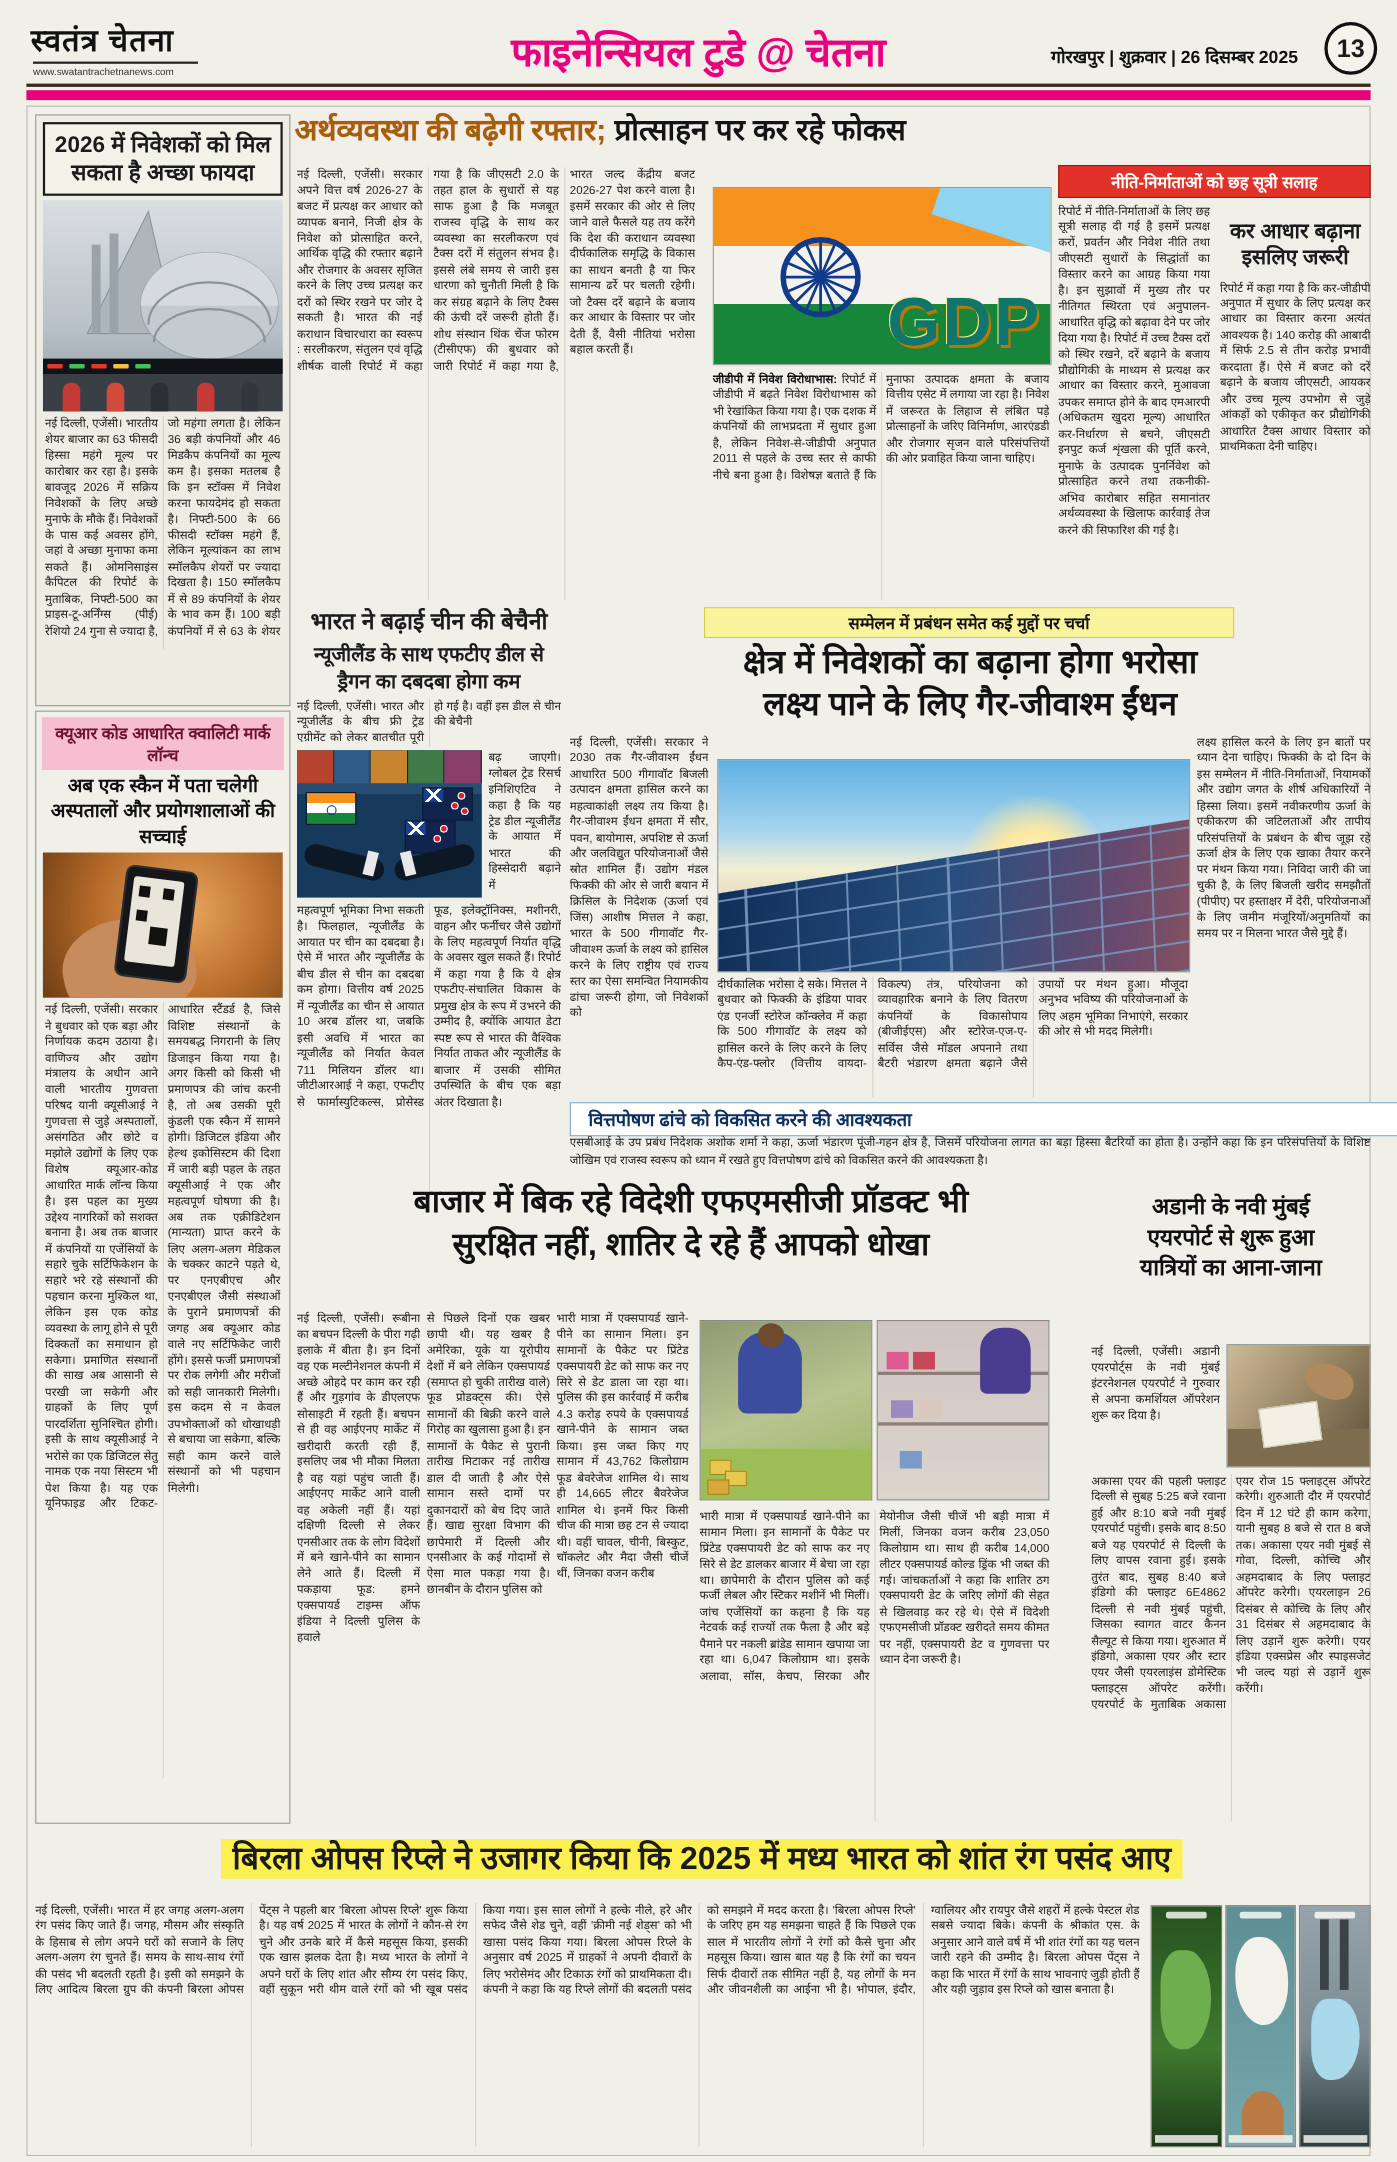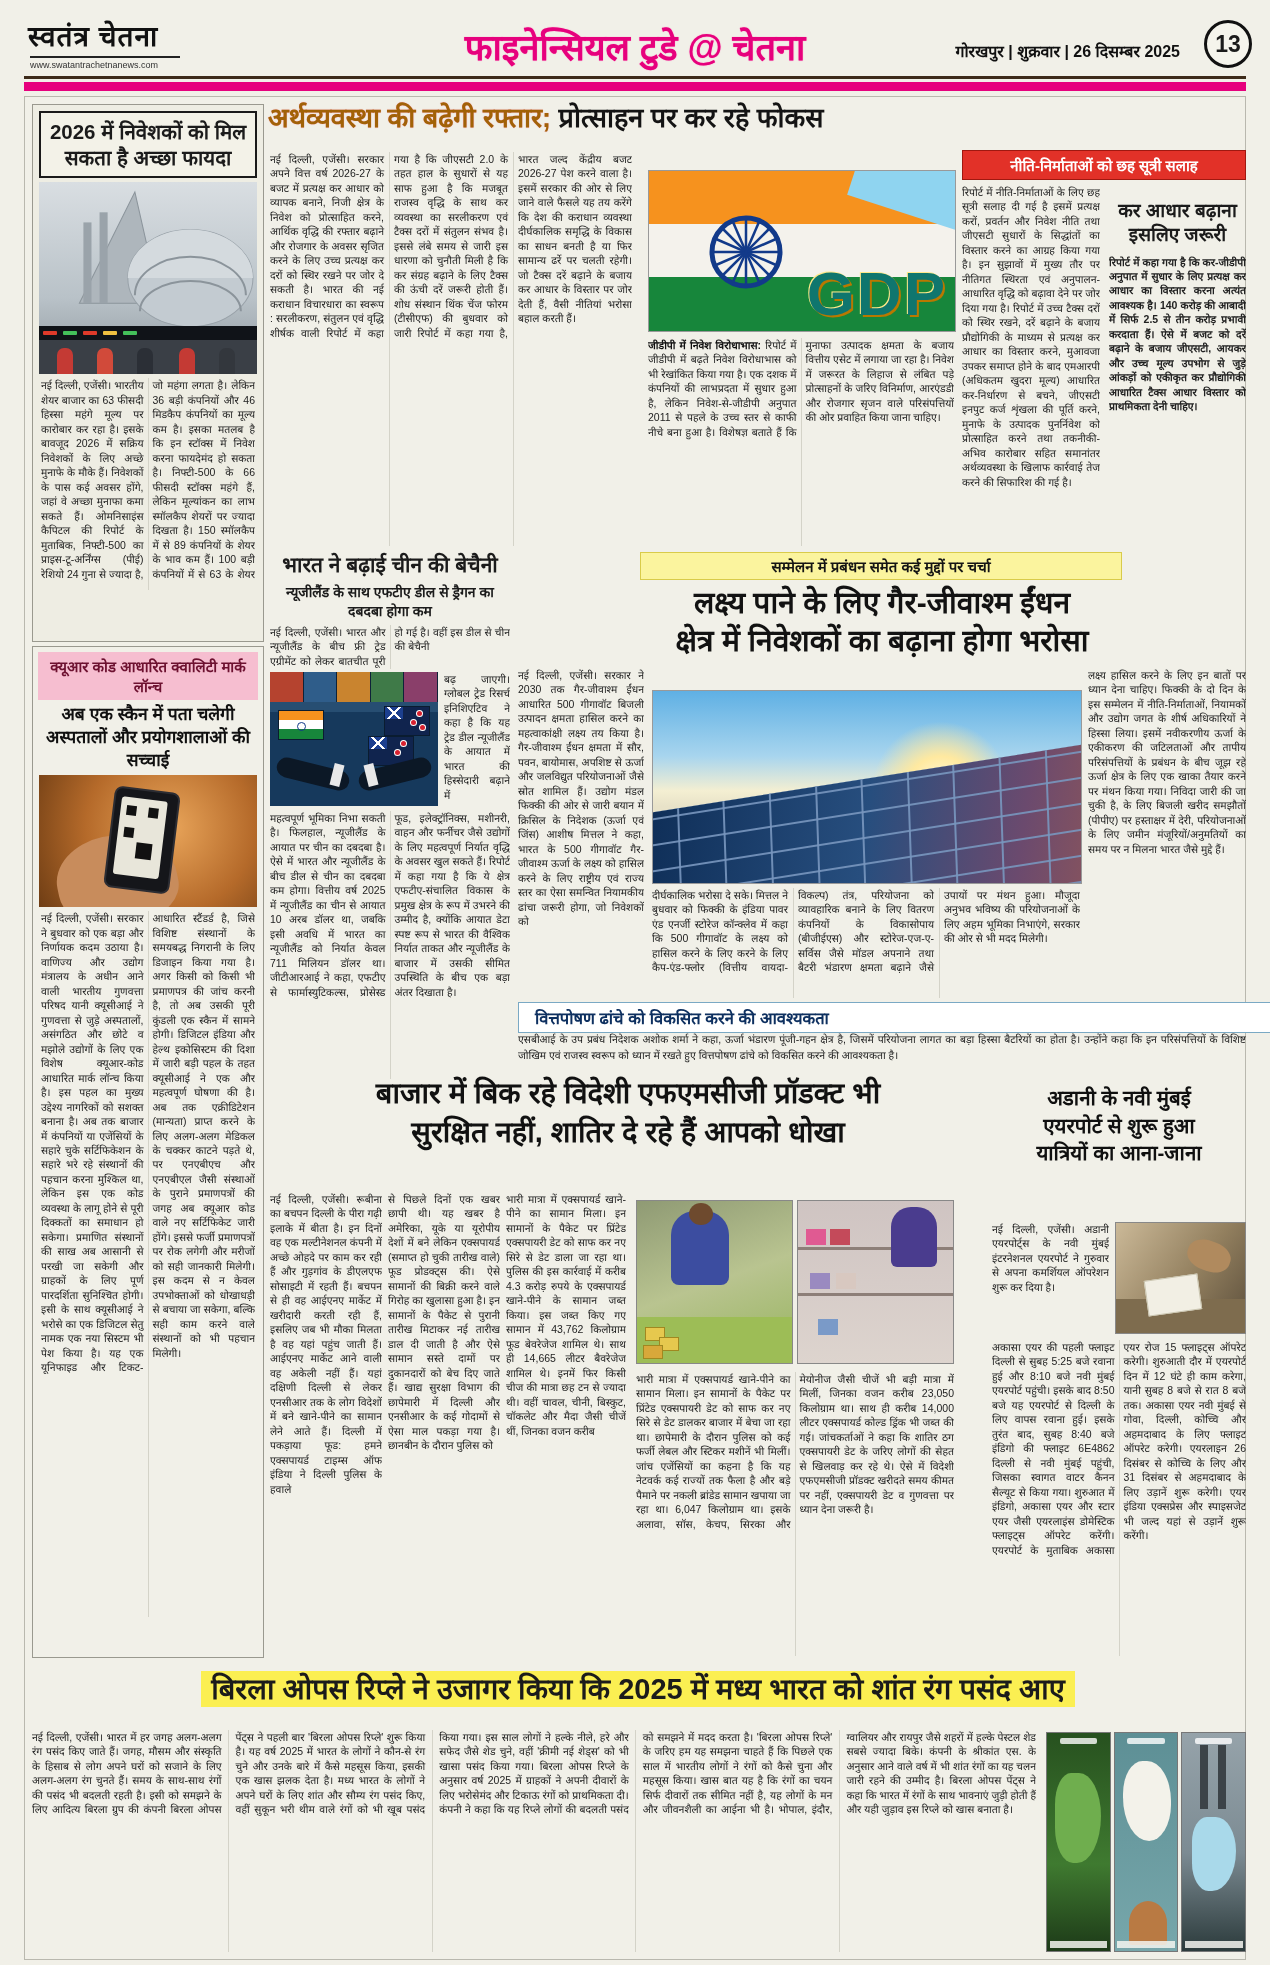--- a/index.html
+++ b/index.html
@@ -57,25 +57,25 @@
   .gdp-txt{position:absolute;right:8px;bottom:6px;font-size:62px;font-weight:bold;color:#0f766e;
     text-shadow:2px 2px 0 #b97800,-1px -1px 0 #ffe98a;letter-spacing:2px;line-height:1;}
   .eco-below{left:648px;top:338px;width:306px;height:208px;}
   
   .advice{left:962px;top:150px;width:284px;height:398px;}
   .advice-banner{background:#e23128;color:#fff;font-size:15px;font-weight:bold;text-align:center;padding:4px 2px;border:1px solid #a01810;}
   .advice-row{display:flex;gap:9px;margin-top:5px;}
   .advice-colL{width:138px;height:358px;}
   .advice-colR{width:137px;}
   .advice-sub{font-size:19px;line-height:1.25;font-weight:bold;text-align:center;margin:14px 0 8px 0;}
-  .advice-sub-body{height:270px;font-weight:bold;}
+  .advice-sub-body{height:270px;}
   
   .china{left:270px;top:550px;width:240px;height:512px;}
   .china-head{font-size:21px;font-weight:bold;text-align:center;}
-  .china-sub{font-size:14px;font-weight:bold;text-align:center;margin:4px 0 5px 0;}
+  .china-sub{font-size:18px;font-weight:bold;text-align:center;margin:4px 0 5px 0;}
   .china-b1{height:44px;}
   .china-row{display:flex;gap:6px;margin-top:3px;}
   .hs-img{width:168px;height:134px;position:relative;overflow:hidden;background:linear-gradient(180deg,#274e72 0 30%,#16395c 30% 100%);flex:none;}
   .containers{position:absolute;left:0;top:0;width:100%;height:30px;display:flex;}
   .cont{flex:1;height:100%;border-right:1px solid #0e2238;}
   .flag{position:absolute;width:44px;height:28px;border:1px solid #0a1c30;}
   .flag-in{left:8px;top:38px;background:linear-gradient(180deg,#f6921e 0 33%,#fff 33% 66%,#17863b 66% 100%);}
   .flag-in::after{content:"";position:absolute;left:18px;top:11px;width:7px;height:7px;border:1.5px solid #123a8a;border-radius:50%;}
   .flag-nz{background:#10244e;}
   .flag-nz1{right:8px;top:34px;}
@@ -290,22 +290,22 @@
       <div class="cuff" style="left:62px;top:92px;transform:rotate(14deg)"></div>
       <div class="cuff" style="right:62px;top:92px;transform:rotate(-14deg)"></div>
     </div>
     <div class="china-side body-txt">बढ़ जाएगी। ग्लोबल ट्रेड रिसर्च इनिशिएटिव ने कहा है कि यह ट्रेड डील न्यूजीलैंड के आयात में भारत की हिस्सेदारी बढ़ाने में</div>
   </div>
   <div class="china-b2 body-txt cols2">महत्वपूर्ण भूमिका निभा सकती है। फिलहाल, न्यूजीलैंड के आयात पर चीन का दबदबा है। ऐसे में भारत और न्यूजीलैंड के बीच डील से चीन का दबदबा कम होगा। वित्तीय वर्ष 2025 में न्यूजीलैंड का चीन से आयात 10 अरब डॉलर था, जबकि इसी अवधि में भारत का न्यूजीलैंड को निर्यात केवल 711 मिलियन डॉलर था। जीटीआरआई ने कहा, एफटीए से फार्मास्युटिकल्स, प्रोसेस्ड फूड, इलेक्ट्रॉनिक्स, मशीनरी, वाहन और फर्नीचर जैसे उद्योगों के लिए महत्वपूर्ण निर्यात वृद्धि के अवसर खुल सकते हैं। रिपोर्ट में कहा गया है कि ये क्षेत्र एफटीए-संचालित विकास के प्रमुख क्षेत्र के रूप में उभरने की उम्मीद है, क्योंकि आयात डेटा स्पष्ट रूप से भारत की वैश्विक निर्यात ताकत और न्यूजीलैंड के बाजार में उसकी सीमित उपस्थिति के बीच एक बड़ा अंतर दिखाता है।</div>
 </div>
 
 <div class="abs kicker">सम्मेलन में प्रबंधन समेत कई मुद्दों पर चर्चा</div>
 <div class="abs nf-head">
+  <div>क्षेत्र में निवेशकों का बढ़ाना होगा भरोसा</div>
   <div>लक्ष्य पाने के लिए गैर-जीवाश्म ईंधन</div>
-  <div>क्षेत्र में निवेशकों का बढ़ाना होगा भरोसा</div>
 </div>
 <div class="abs nf-colL body-txt">नई दिल्ली, एजेंसी। सरकार ने 2030 तक गैर-जीवाश्म ईंधन आधारित 500 गीगावॉट बिजली उत्पादन क्षमता हासिल करने का महत्वाकांक्षी लक्ष्य तय किया है। गैर-जीवाश्म ईंधन क्षमता में सौर, पवन, बायोमास, अपशिष्ट से ऊर्जा और जलविद्युत परियोजनाओं जैसे स्रोत शामिल हैं। उद्योग मंडल फिक्की की ओर से जारी बयान में क्रिसिल के निदेशक (ऊर्जा एवं जिंस) आशीष मित्तल ने कहा, भारत के 500 गीगावॉट गैर-जीवाश्म ऊर्जा के लक्ष्य को हासिल करने के लिए राष्ट्रीय एवं राज्य स्तर का ऐसा समन्वित नियामकीय ढांचा जरूरी होगा, जो निवेशकों को</div>
 <div class="abs solar-img">
   <div class="sun"></div>
   <div class="panels"></div>
 </div>
 <div class="abs nf-colR body-txt">लक्ष्य हासिल करने के लिए इन बातों पर ध्यान देना चाहिए। फिक्की के दो दिन के इस सम्मेलन में नीति-निर्माताओं, नियामकों और उद्योग जगत के शीर्ष अधिकारियों ने हिस्सा लिया। इसमें नवीकरणीय ऊर्जा के एकीकरण की जटिलताओं और तापीय परिसंपत्तियों के प्रबंधन के बीच जूझ रहे ऊर्जा क्षेत्र के लिए एक खाका तैयार करने पर मंथन किया गया। निविदा जारी की जा चुकी है, के लिए बिजली खरीद समझौतों (पीपीए) पर हस्ताक्षर में देरी, परियोजनाओं के लिए जमीन मंजूरियों/अनुमतियों का समय पर न मिलना भारत जैसे मुद्दे हैं।</div>
 <div class="abs nf-below body-txt cols3">दीर्घकालिक भरोसा दे सके। मित्तल ने बुधवार को फिक्की के इंडिया पावर एंड एनर्जी स्टोरेज कॉन्क्लेव में कहा कि 500 गीगावॉट के लक्ष्य को हासिल करने के लिए करने के लिए कैप-एंड-फ्लोर (वित्तीय वायदा-विकल्प) तंत्र, परियोजना को व्यावहारिक बनाने के लिए वितरण कंपनियों के विकासोपाय (बीजीईएस) और स्टोरेज-एज-ए-सर्विस जैसे मॉडल अपनाने तथा बैटरी भंडारण क्षमता बढ़ाने जैसे उपायों पर मंथन हुआ। मौजूदा अनुभव भविष्य की परियोजनाओं के लिए अहम भूमिका निभाएंगे, सरकार की ओर से भी मदद मिलेगी।</div>
 
 <div class="abs fin-banner">वित्तपोषण ढांचे को विकसित करने की आवश्यकता</div>

